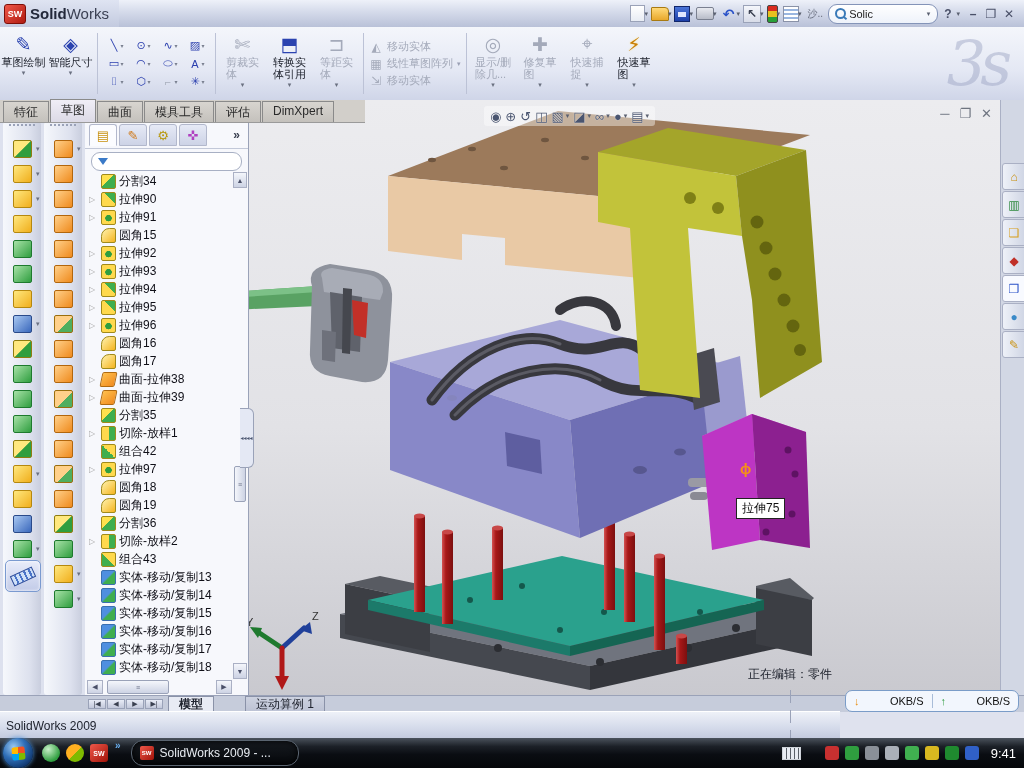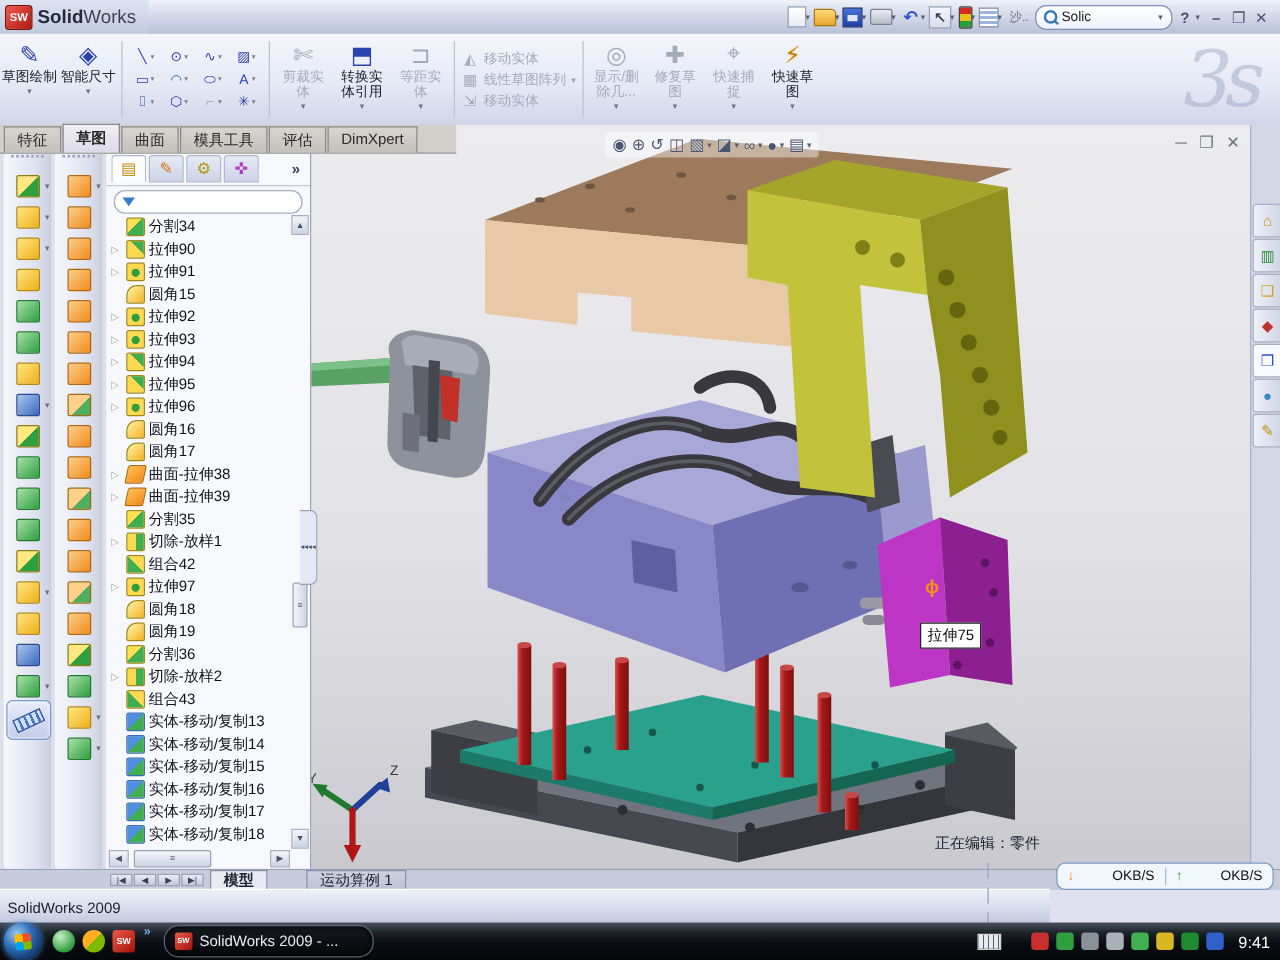--- a/index.html
+++ b/index.html
@@ -40,21 +40,21 @@
   #help-btn{font-size:12px;font-weight:bold;color:#4a5068;padding:0 3px;}
   .winctl{font-size:12px;color:#4a5068;width:18px;text-align:center;font-weight:bold;}
 
   
   #cmdbar{left:0;top:27px;width:1024px;height:73px;
     background:linear-gradient(180deg,#f4f6fb 0%,#e4e8f4 60%,#cfd5e8 100%);
     border-bottom:1px solid #a8aec4;display:flex;align-items:stretch;}
   .cm-sep{width:1px;background:#bcc2d6;margin:6px 3px;}
   .cmbtn{width:47px;display:flex;flex-direction:column;align-items:center;justify-content:flex-start;padding-top:5px;}
   .cm-ic{height:24px;display:flex;align-items:center;justify-content:center;font-size:19px;color:#2b43b0;}
-  .cm-lb{font-size:11px;line-height:12px;text-align:center;color:#20242f;white-space:pre-line;}
+  .cm-lb{font-size:11px;line-height:12px;text-align:left;color:#20242f;white-space:pre-line;}
   .cm-caret{font-size:7px;color:#6a7080;margin-top:1px;}
   .cmbtn.disabled .cm-lb{color:#a4aaba;}
   .cmbtn.disabled .cm-ic{color:#a4aaba;}
   .cmbtn.hot .cm-ic{color:#c87f0a;text-shadow:0 0 2px #ffe080;}
   #sketch-grid{display:grid;grid-template-columns:repeat(4,26px);grid-auto-rows:17px;align-content:center;gap:1px;padding:0 2px;}
   .skg{display:flex;align-items:center;justify-content:center;font-size:11px;color:#2b3fae;}
   .skg .g{min-width:11px;text-align:center;}
   .skg.disabled{color:#a8aebc;}
   .skg .skc{font-size:6px;color:#7a8090;margin-left:1px;}
   #stackcol{display:flex;flex-direction:column;justify-content:center;gap:2px;padding:0 2px;}
@@ -63,21 +63,21 @@
   #stack-caret{display:flex;flex-direction:column;justify-content:center;color:#9aa0b4;font-size:7px;padding:0 2px;}
   #watermark{margin-left:auto;font-family:"DejaVu Serif","Liberation Serif",serif;
     font-style:italic;font-size:62px;color:#9aa2c2;opacity:.45;letter-spacing:-6px;
     align-self:center;padding-right:18px;line-height:0;}
 
   
   #tabstrip{left:0;top:100px;width:362px;height:22px;background:#d2cfca;border-bottom:1px solid #9a9a9a;
     display:flex;align-items:flex-end;padding-left:3px;z-index:30;}
   .rtab{font-size:12px;color:#2a2a2a;padding:2px 10px;border:1px solid #8a8a8a;border-bottom:none;
     background:linear-gradient(180deg,#d8d5d0,#c4c1bc);margin-right:1px;height:16px;}
-  .rtab.active{background:linear-gradient(180deg,#f0eef6,#dcdae6);height:18px;font-weight:bold;}
+  .rtab.active{background:linear-gradient(180deg,#f0eef6,#dcdae6);height:18px;font-weight:normal;}
 
   
   #leftstrip{left:0;top:122px;width:85px;height:573px;background:#dde1ee;z-index:20;}
   .ltcol{position:absolute;top:0;width:38px;height:100%;
     background:linear-gradient(90deg,#f6f8fc 0%,#dde1ee 70%,#c9cede 100%);border-radius:3px;}
   .ltcol .grip{height:7px;margin:2px 6px;border-top:2px dotted #9aa2b8;}
   .lt{width:17px;height:16px;border-radius:2px;margin:7px auto 0;position:relative;}
   .lt.y{background:linear-gradient(135deg,#ffe87f,#f0ae1c);border:1px solid #b5880f;}
   .lt.g{background:linear-gradient(135deg,#a8e2a8,#2f9e3f);border:1px solid #1e7a2e;}
   .lt.o{background:linear-gradient(135deg,#ffd08a,#ef8a1c);border:1px solid #b2660c;}

